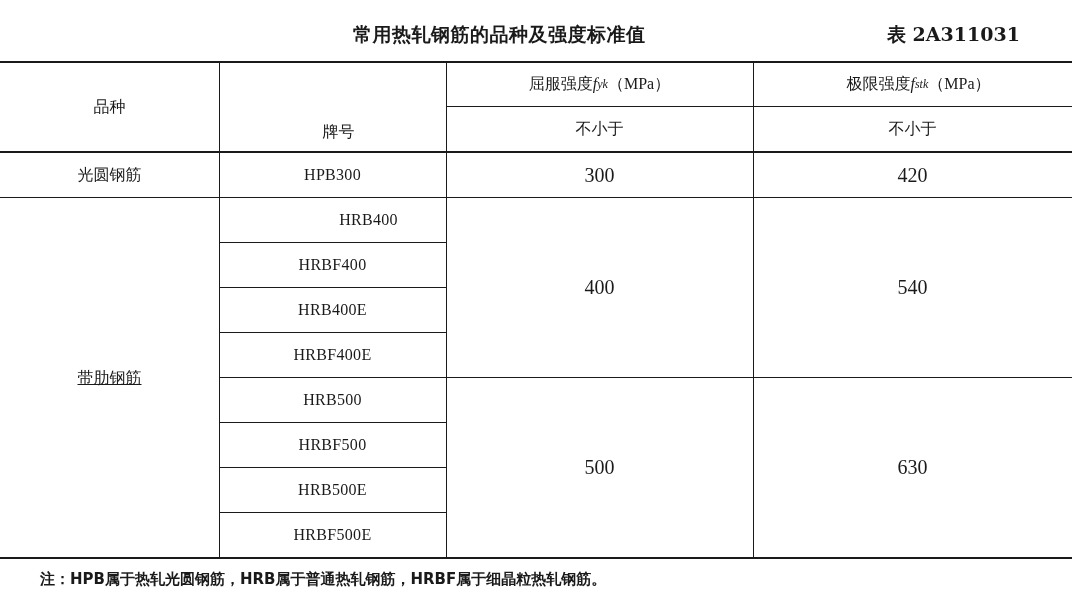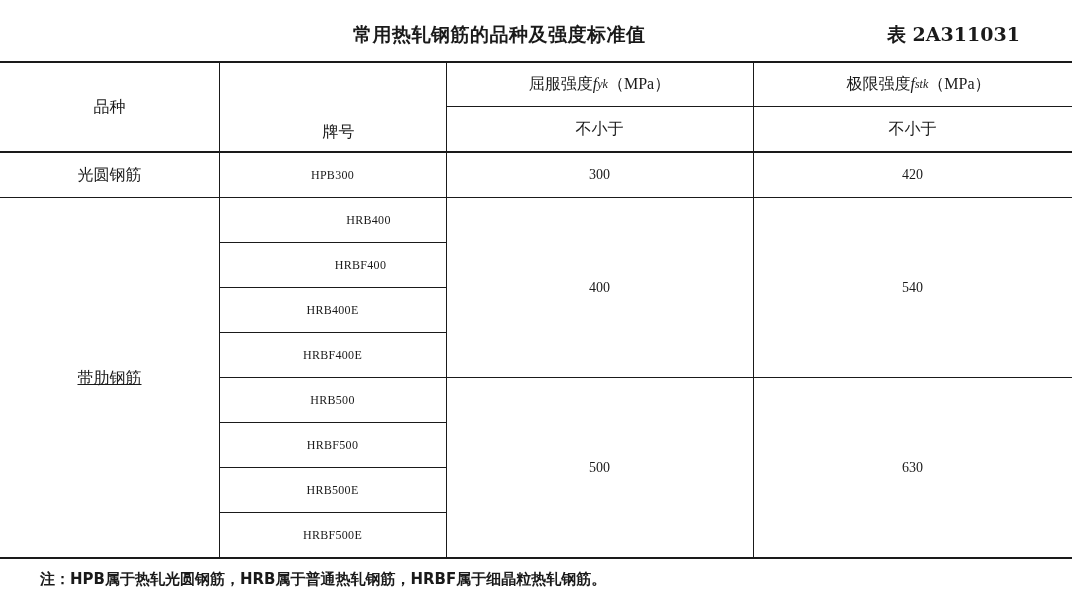--- a/index.html
+++ b/index.html
@@ -6,22 +6,22 @@
   body { width: 1072px; height: 608px; position: relative; overflow: hidden; color: #1a1a1a;
          font-family: "DejaVu Serif", "Liberation Serif", serif; }
   .title { position: absolute; top: 22px; left: 353px; font-size: 19px; font-weight: bold;
            font-family: "DejaVu Sans", "Liberation Sans", sans-serif; letter-spacing: 0.5px; }
   .table-no { position: absolute; top: 22px; left: 887px; font-size: 19px; font-weight: bold;
               font-family: "DejaVu Serif", "Liberation Serif", serif; }
   .rule { position: absolute; background: #1a1a1a; }
   .cell { position: absolute; display: flex; align-items: center; justify-content: center;
           font-size: 16px; text-align: center; }
   .cjk { font-family: "DejaVu Sans", "Liberation Sans", sans-serif; font-size: 16px; }
-  .grade { font-family: "Liberation Serif", "DejaVu Serif", serif; font-size: 12px; letter-spacing: 0.3px; }
-  .num { font-family: "Liberation Serif", "DejaVu Serif", serif; font-size: 14px; }
+  .grade { font-family: "Liberation Serif", "DejaVu Serif", serif; font-size: 16px; letter-spacing: 0.3px; }
+  .num { font-family: "Liberation Serif", "DejaVu Serif", serif; font-size: 20px; }
   .hdr-unit { font-family: "Liberation Serif", "DejaVu Serif", serif; font-size: 16px; }
   .sym { font-style: italic; font-family: "Liberation Serif", "DejaVu Serif", serif; }
   .sub { font-size: 12px; vertical-align: -3px; }
   .note { position: absolute; top: 570px; left: 40px; font-size: 15px; font-weight: bold;
           font-family: "DejaVu Sans", "Liberation Sans", sans-serif; }
 </style>
 </head>
 <body>
 
 <div class="title">常用热轧钢筋的品种及强度标准值</div>
@@ -63,21 +63,21 @@
 <div class="cell cjk" style="left:753px;top:107px;width:319px;height:45px;">不小于</div>
 
 <div class="cell cjk" style="left:0;top:153px;width:219px;height:44px;">光圆钢筋</div>
 <div class="cell grade" style="left:219px;top:153px;width:227px;height:44px;">HPB300</div>
 <div class="cell num" style="left:446px;top:153px;width:307px;height:44px;">300</div>
 <div class="cell num" style="left:753px;top:153px;width:319px;height:44px;">420</div>
 
 <div class="cell cjk" style="left:0;top:198px;width:219px;height:360px;text-decoration:underline;">带肋钢筋</div>
 
 <div class="cell grade" style="left:219px;top:198px;width:227px;height:44px;padding-left:36px;">HRB400</div>
-<div class="cell grade" style="left:219px;top:243px;width:227px;height:44px;padding-left:28px;">HRBF400</div>
+<div class="cell grade" style="left:219px;top:243px;width:227px;height:44px;">HRBF400</div>
 <div class="cell grade" style="left:219px;top:288px;width:227px;height:44px;">HRB400E</div>
 <div class="cell grade" style="left:219px;top:333px;width:227px;height:44px;">HRBF400E</div>
 <div class="cell num" style="left:446px;top:198px;width:307px;height:179px;">400</div>
 <div class="cell num" style="left:753px;top:198px;width:319px;height:179px;">540</div>
 
 <div class="cell grade" style="left:219px;top:378px;width:227px;height:44px;">HRB500</div>
 <div class="cell grade" style="left:219px;top:423px;width:227px;height:44px;">HRBF500</div>
 <div class="cell grade" style="left:219px;top:468px;width:227px;height:44px;">HRB500E</div>
 <div class="cell grade" style="left:219px;top:513px;width:227px;height:44px;">HRBF500E</div>
 <div class="cell num" style="left:446px;top:378px;width:307px;height:179px;">500</div>

